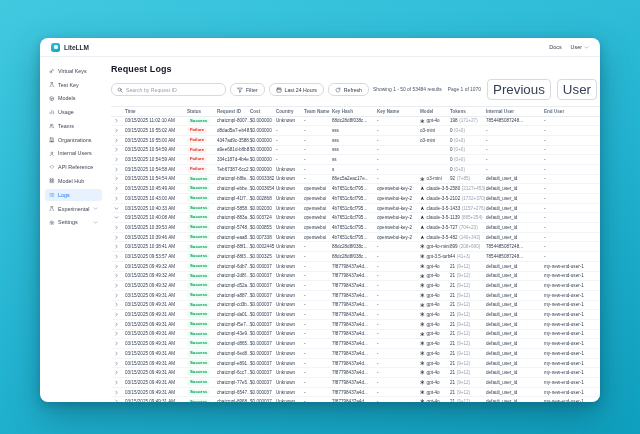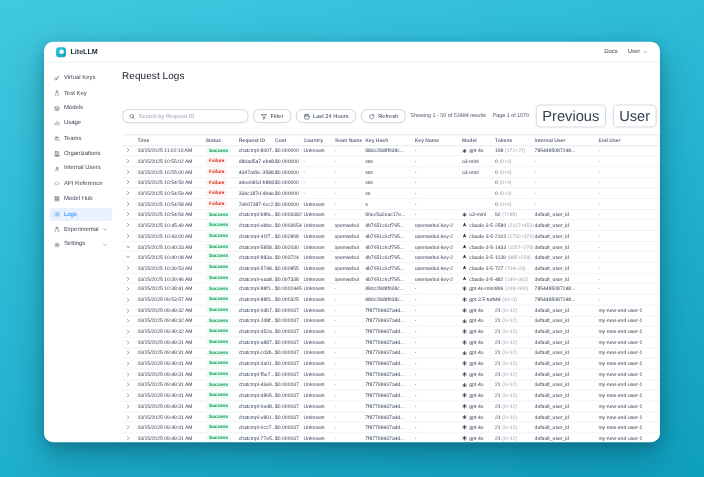--- a/index.html
+++ b/index.html
@@ -20,22 +20,22 @@
 
   
   .sidebar { width:66px; flex:0 0 66px; padding:8px 4px 0 5px; }
   .side-item { display:flex; align-items:center; gap:3.5px; padding:2.8px 4px; margin-bottom:2.2px; font-size:5.4px; color:#3f4654; border-radius:3px; cursor:pointer; white-space:nowrap; }
   .side-item.active { background:#e8f2ff; color:var(--accent,#1677ff); }
   .side-item .icn { width:5.6px; height:5.6px; flex:0 0 auto; opacity:.85; }
   .side-item .trail { margin-left:auto; width:5px; height:5px; opacity:.7; }
 
   
   .main { flex:1; min-width:0; padding:7px 0 0 5px; overflow:hidden; }
-  .page-title { font-size:9px; font-weight:400; color:#111827; letter-spacing:.1px; }
-  .toolbar { display:flex; align-items:center; margin-top:21px; gap:4px; padding-right:3px; }
+  .page-title { font-size:9px; font-weight:700; color:#111827; letter-spacing:.1px; }
+  .toolbar { display:flex; align-items:center; margin-top:5px; gap:4px; padding-right:3px; }
   .search { width:148px; height:13px; border:1px solid #d6dae1; border-radius:6px; display:flex; align-items:center; gap:3px; padding:0 5px; background:#fff; }
   .search input { border:none; outline:none; width:100%; font-size:5.2px; color:#344054; font-family:inherit; }
   .search input::placeholder { color:#98a2b3; }
   .btn { height:13px; border:1px solid #d6dae1; border-radius:6px; padding:0 6px; display:flex; align-items:center; gap:3px; font-size:5.2px; color:#344054; background:#fff; cursor:pointer; white-space:nowrap; }
   .icn { display:inline-block; }
   .toolbar .icn, .search .icn { width:6px; height:6px; color:#475467; flex:0 0 auto; }
   .pagination { margin-left:auto; display:flex; align-items:center; gap:6px; font-size:4.9px; color:#475467; white-space:nowrap; }
   .pbtn { border:1px solid #d6dae1; border-radius:4px; padding:2px 5px; background:#fff; cursor:pointer; color:#344054; }
 
   

